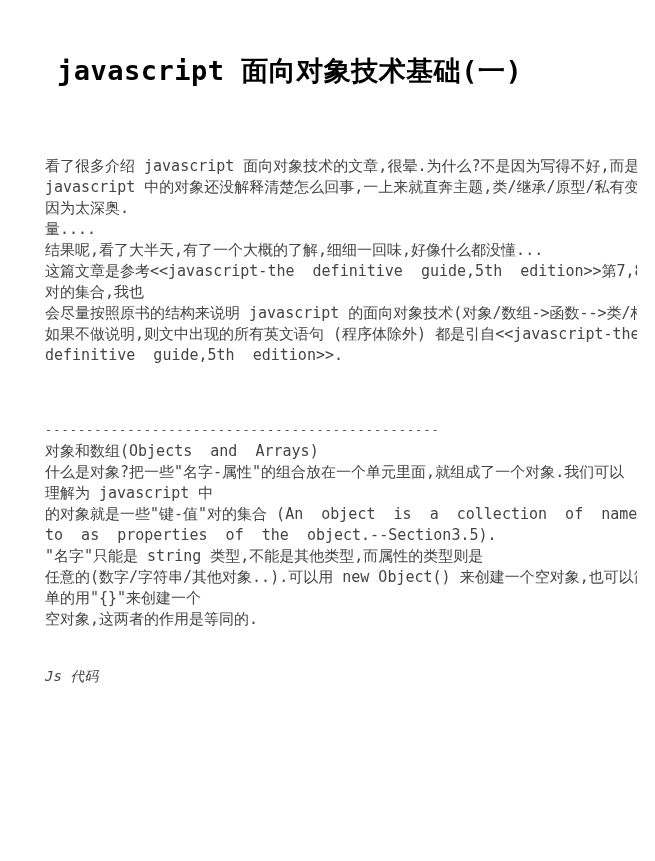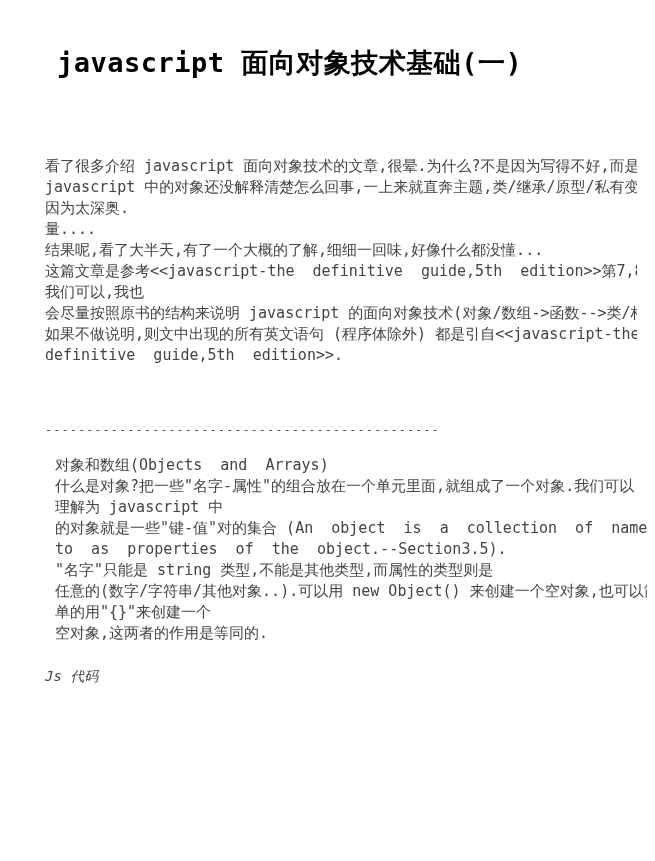--- a/index.html
+++ b/index.html
@@ -11,21 +11,21 @@
     position: relative;
     width: 655px;
     height: 861px;
     background: #ffffff;
     overflow: hidden;
     color: #444444;
     font-family: "DejaVu Sans Mono", "DejaVu Sans", monospace;
   }
   .title {
     position: absolute;
-    top: 44px;
+    top: 52px;
     left: 57px;
     margin: 0;
     font-family: "DejaVu Sans Mono", "DejaVu Sans", monospace;
     font-size: 27px;
     line-height: 38px;
     font-weight: bold;
     color: #000000;
     letter-spacing: 0.5px;
     white-space: pre;
   }
@@ -35,21 +35,21 @@
     width: 592px;
   }
   .text-block .line {
     height: 21px;
     line-height: 21px;
     font-size: 15px;
     white-space: pre;
     overflow: hidden;
   }
   .intro   { top: 156px; }
-  .section { top: 455px; margin-left: 10px; }
+  .section { top: 441px; }
   .separator {
     position: absolute;
     top: 420px;
     left: 45px;
     height: 21px;
     line-height: 21px;
     font-size: 12px;
     letter-spacing: 1px;
     color: #555555;
     white-space: pre;
@@ -91,21 +91,21 @@
       <div class="line">javascript 中的对象还没解释清楚怎么回事,一上来就直奔主题,类/继承/原型/私有变</div>
 
       <div class="line">因为太深奥.</div>
 
       <div class="line">量....</div>
 
       <div class="line">结果呢,看了大半天,有了一个大概的了解,细细一回味,好像什么都没懂...</div>
 
       <div class="line">这篇文章是参考&lt;&lt;javascript-the  definitive  guide,5th  edition&gt;&gt;第7,8,9</div>
 
-      <div class="line">我们可以,我也</div>
+      <div class="line">对的集合,我也</div>
 
       <div class="line">会尽量按照原书的结构来说明 javascript 的面向对象技术(对象/数组-&gt;函数--&gt;类/构</div>
 
 
       <div class="line">如果不做说明,则文中出现的所有英文语句 (程序体除外) 都是引自&lt;&lt;javascript-the</div>
 
       <div class="line">definitive  guide,5th  edition&gt;&gt;.</div>
     </div>
 
   <div class="separator">------------------------------------------------</div>

